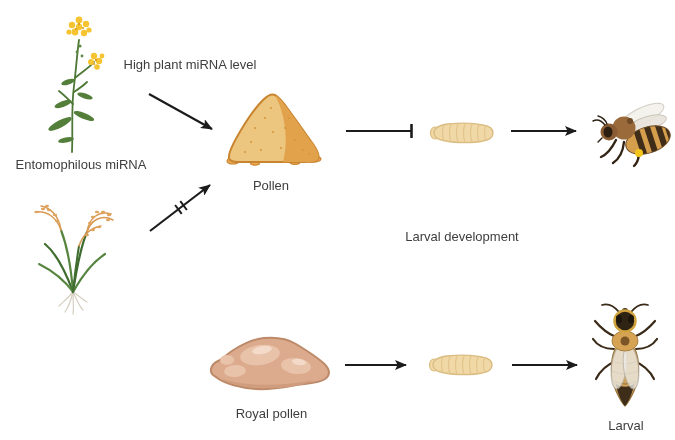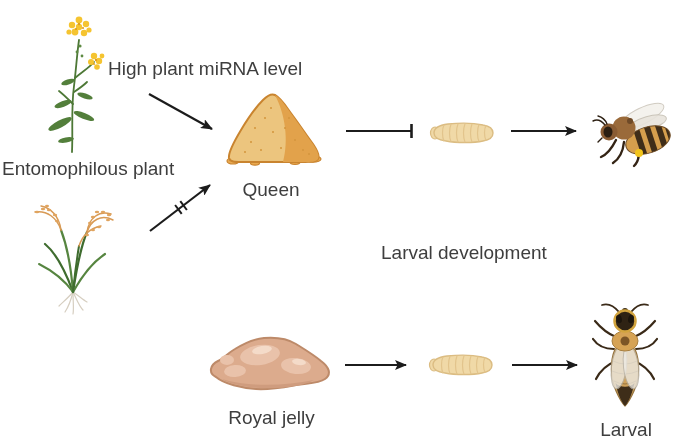--- a/index.html
+++ b/index.html
@@ -5,21 +5,21 @@
   html,body{margin:0;padding:0;background:#ffffff;}
   #canvas{
     position:relative;
     width:675px;height:440px;
     background:#ffffff;
     overflow:hidden;
     font-family:"Liberation Sans", sans-serif;
   }
   .lbl{
     position:absolute;
-    font-size:19px;
+    font-size:13px;
     line-height:1.32;
     color:#3e3e3e;
     text-align:center;
     white-space:nowrap;
   }
   .lbl .block{display:block;}
   .art{position:absolute;}
   #connectors{position:absolute;left:0;top:0;z-index:1;}
   .art{z-index:2;}
   .lbl{z-index:3;}
@@ -274,30 +274,30 @@
     <ellipse cx="27" cy="68" rx="7.5" ry="22" transform="rotate(7 27 68)" fill="#edebe5" opacity="0.78" stroke="#b7b1a5" stroke-width="1"></ellipse>
     <ellipse cx="39" cy="68" rx="7.5" ry="22" transform="rotate(-7 39 68)" fill="#edebe5" opacity="0.78" stroke="#b7b1a5" stroke-width="1"></ellipse>
     <ellipse cx="33" cy="42" rx="13" ry="10" fill="#d6a355" stroke="#a87f3e" stroke-width="1"></ellipse>
     <circle cx="33" cy="42" r="4.5" fill="#7c5526"></circle>
     <circle cx="33" cy="12" r="3" fill="#3a2b16"></circle>
     <circle cx="33" cy="22" r="10.5" fill="#2f2314" stroke="#d2a43e" stroke-width="2.5"></circle>
     <ellipse cx="27" cy="20" rx="2.8" ry="4.2" transform="rotate(-14 27 20)" fill="#1c150c"></ellipse>
     <ellipse cx="39" cy="20" rx="2.8" ry="4.2" transform="rotate(14 39 20)" fill="#1c150c"></ellipse>
   </svg>
 
-  <div class="lbl" style="left:2px;top:156px;width:158px">Entomophilous plant</div>
+  <div class="lbl" style="left:2px;top:156px;width:158px">Entomophilous miRNA</div>
 
 
   <div class="lbl" style="left:108px;top:56px;width:164px">
     <span class="block">High plant miRNA level</span>
   </div>
 
-  <div class="lbl" style="left:230px;top:177px;width:82px">Queen</div>
-
-
-  <div class="lbl" style="left:381px;top:240px;width:162px">Larval development</div>
-
-
-  <div class="lbl" style="left:221px;top:405px;width:101px">Royal jelly</div>
+  <div class="lbl" style="left:230px;top:177px;width:82px">Pollen</div>
+
+
+  <div class="lbl" style="left:381px;top:228px;width:162px">Larval development</div>
+
+
+  <div class="lbl" style="left:221px;top:405px;width:101px">Royal pollen</div>
 
   <div class="lbl" style="left:581px;top:417px;width:90px">Larval</div>
 
 </div>
 
 </body></html>

